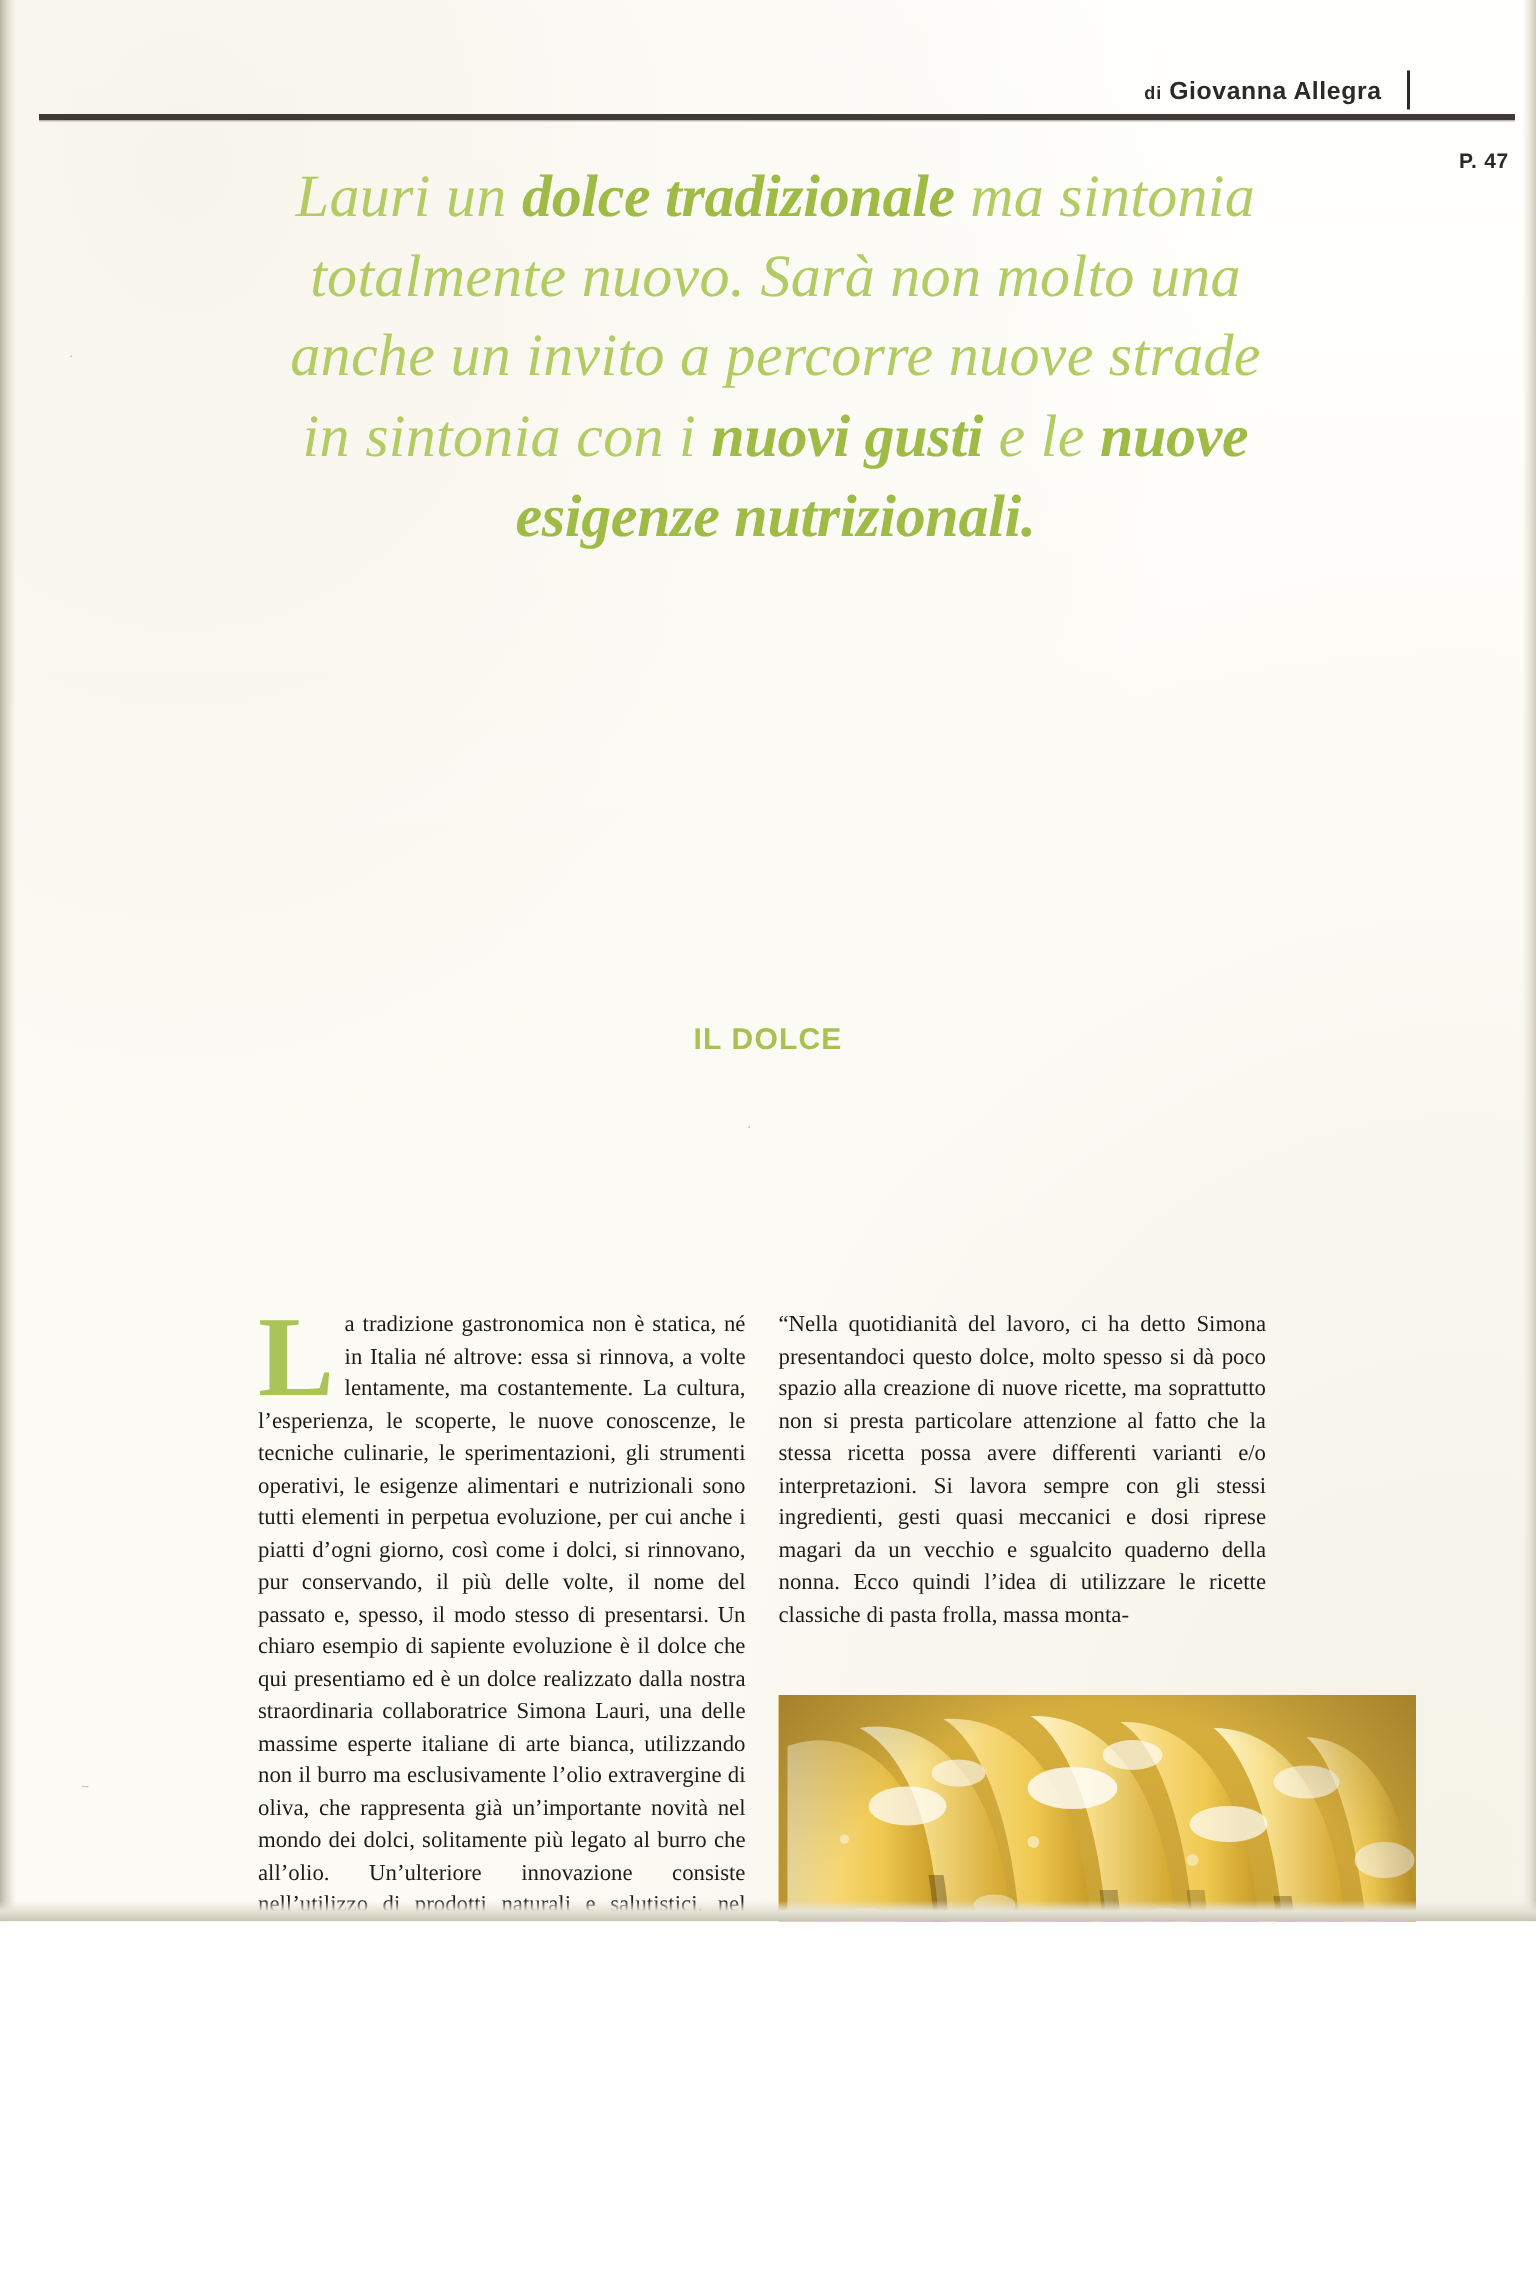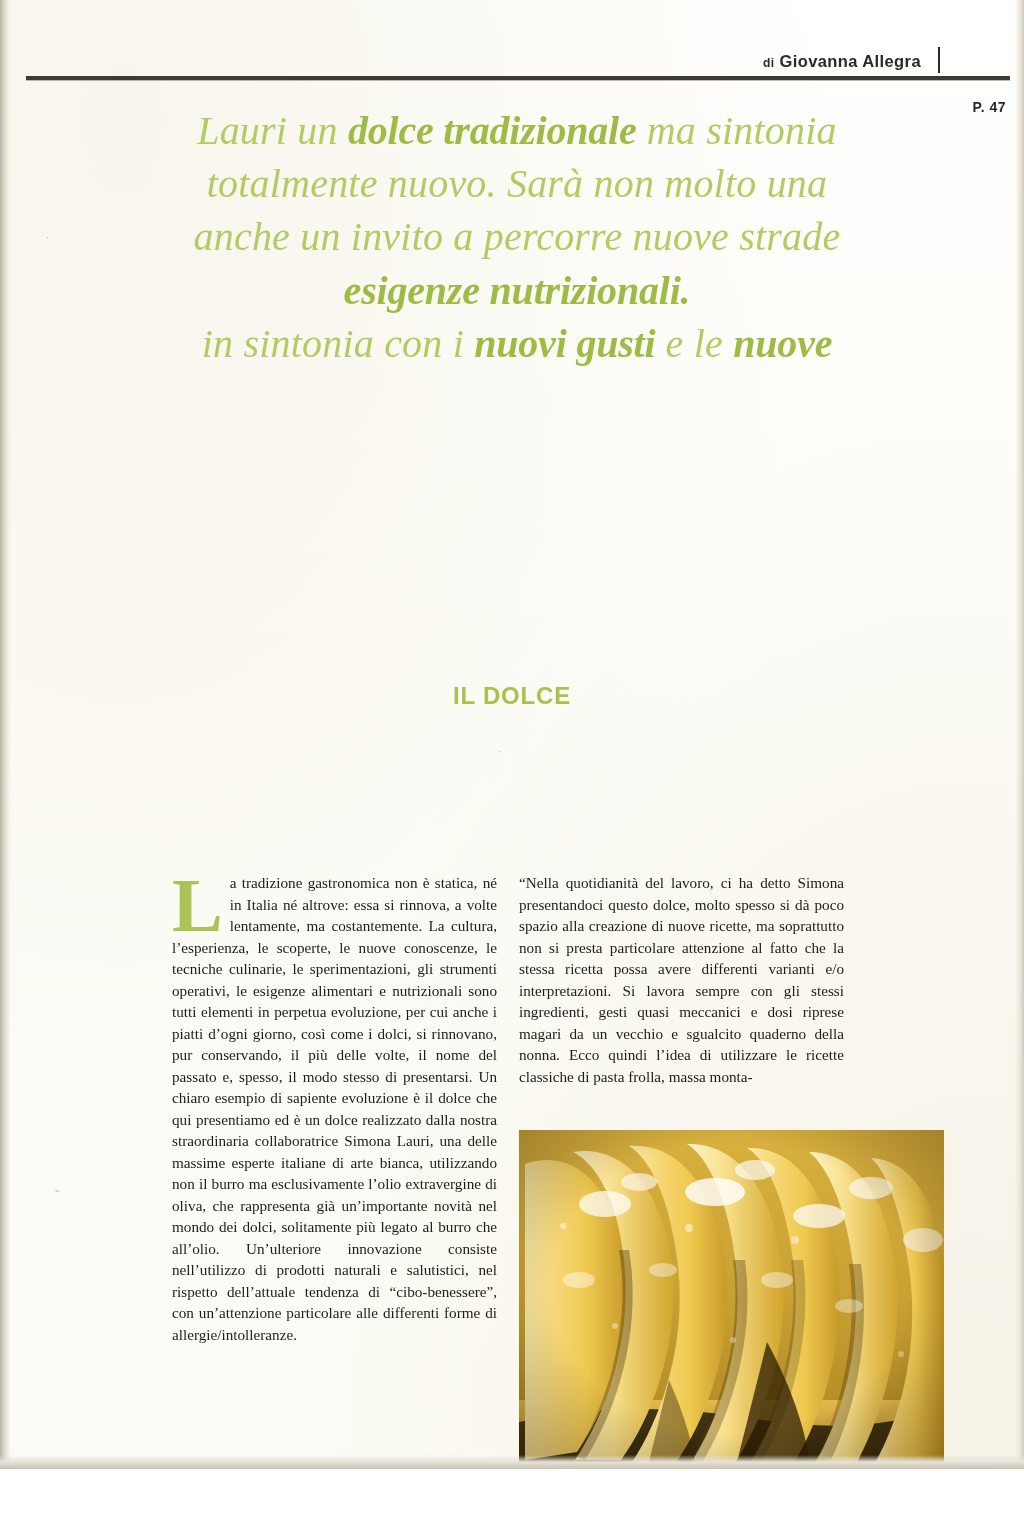--- a/index.html
+++ b/index.html
@@ -7,21 +7,21 @@
     padding: 0;
     background: #ffffff;
   }
   body {
     font-family: "Liberation Serif", serif;
     color: #1a1a1a;
   }
   .page {
     position: relative;
     width: 1024px;
-    height: 1469px;
+    height: 1281px;
     overflow: hidden;
     background: #fdfdfb;
   }
 
   
   .paper-tint {
     position: absolute;
     inset: 0;
     background:
       radial-gradient(ellipse at 12% 8%, rgba(246,243,232,0.85) 0%, rgba(255,255,255,0) 55%),
@@ -137,21 +137,21 @@
 
   
   .kicker {
     position: absolute;
     left: 0;
     right: 0;
     top: 682px;
     text-align: center;
     font-family: "Liberation Sans", sans-serif;
     font-weight: bold;
-    font-size: 24px;
+    font-size: 20px;
     letter-spacing: 0.8px;
     color: #a8c24f;
   }
 
   
   .columns {
     position: absolute;
     left: 172px;
     top: 872px;
     width: 672px;
@@ -225,24 +225,24 @@
     <div class="byline-rule"></div>
     <div class="page-number">P. 47</div>
   </div>
 
   <div class="standfirst">
     <div>
       <span>Lauri un </span><b>dolce tradizionale</b><span> ma sintonia</span>
     </div>
     <div>totalmente nuovo. Sarà non molto una</div>
     <div>anche un invito a percorre nuove strade</div>
-    <div><b>esigenze nutrizionali.</b></div>
     <div>
       <span>in sintonia con i </span><b>nuovi gusti</b><span> e le </span><b>nuove</b>
     </div>
+    <div><b>esigenze nutrizionali.</b></div>
   </div>
 
   <div class="kicker">IL DOLCE</div>
 
   <div class="columns">
 
     <div class="col col-left">
       <p class="dropcap-para">
         <span class="dropcap">L</span><span>a tradizione gastronomica non è statica, né in Italia né altrove: essa si rinnova, a volte lentamente, ma costantemente. La cultura, l’esperienza, le scoperte, le nuove conoscenze, le tecniche culinarie, le sperimentazioni, gli strumenti operativi, le esigenze alimentari e nutrizionali sono tutti elementi in perpetua evoluzione, per cui anche i piatti d’ogni giorno, così come i dolci, si rinnovano, pur conservando, il più delle volte, il nome del passato e, spesso, il modo stesso di presentarsi. Un chiaro esempio di sapiente evoluzione è il dolce che qui presentiamo ed è un dolce realizzato dalla nostra straordinaria collaboratrice Simona Lauri, una delle massime esperte italiane di arte bianca, utilizzando non il burro ma esclusivamente l’olio extravergine di oliva, che rappresenta già un’importante novità nel mondo dei dolci, solitamente più legato al burro che all’olio. Un’ulteriore innovazione consiste nell’utilizzo di prodotti naturali e salutistici, nel rispetto dell’attuale tendenza di “cibo-benessere”, con un’attenzione particolare alle differenti forme di allergie/intolleranze.</span>
       </p>

